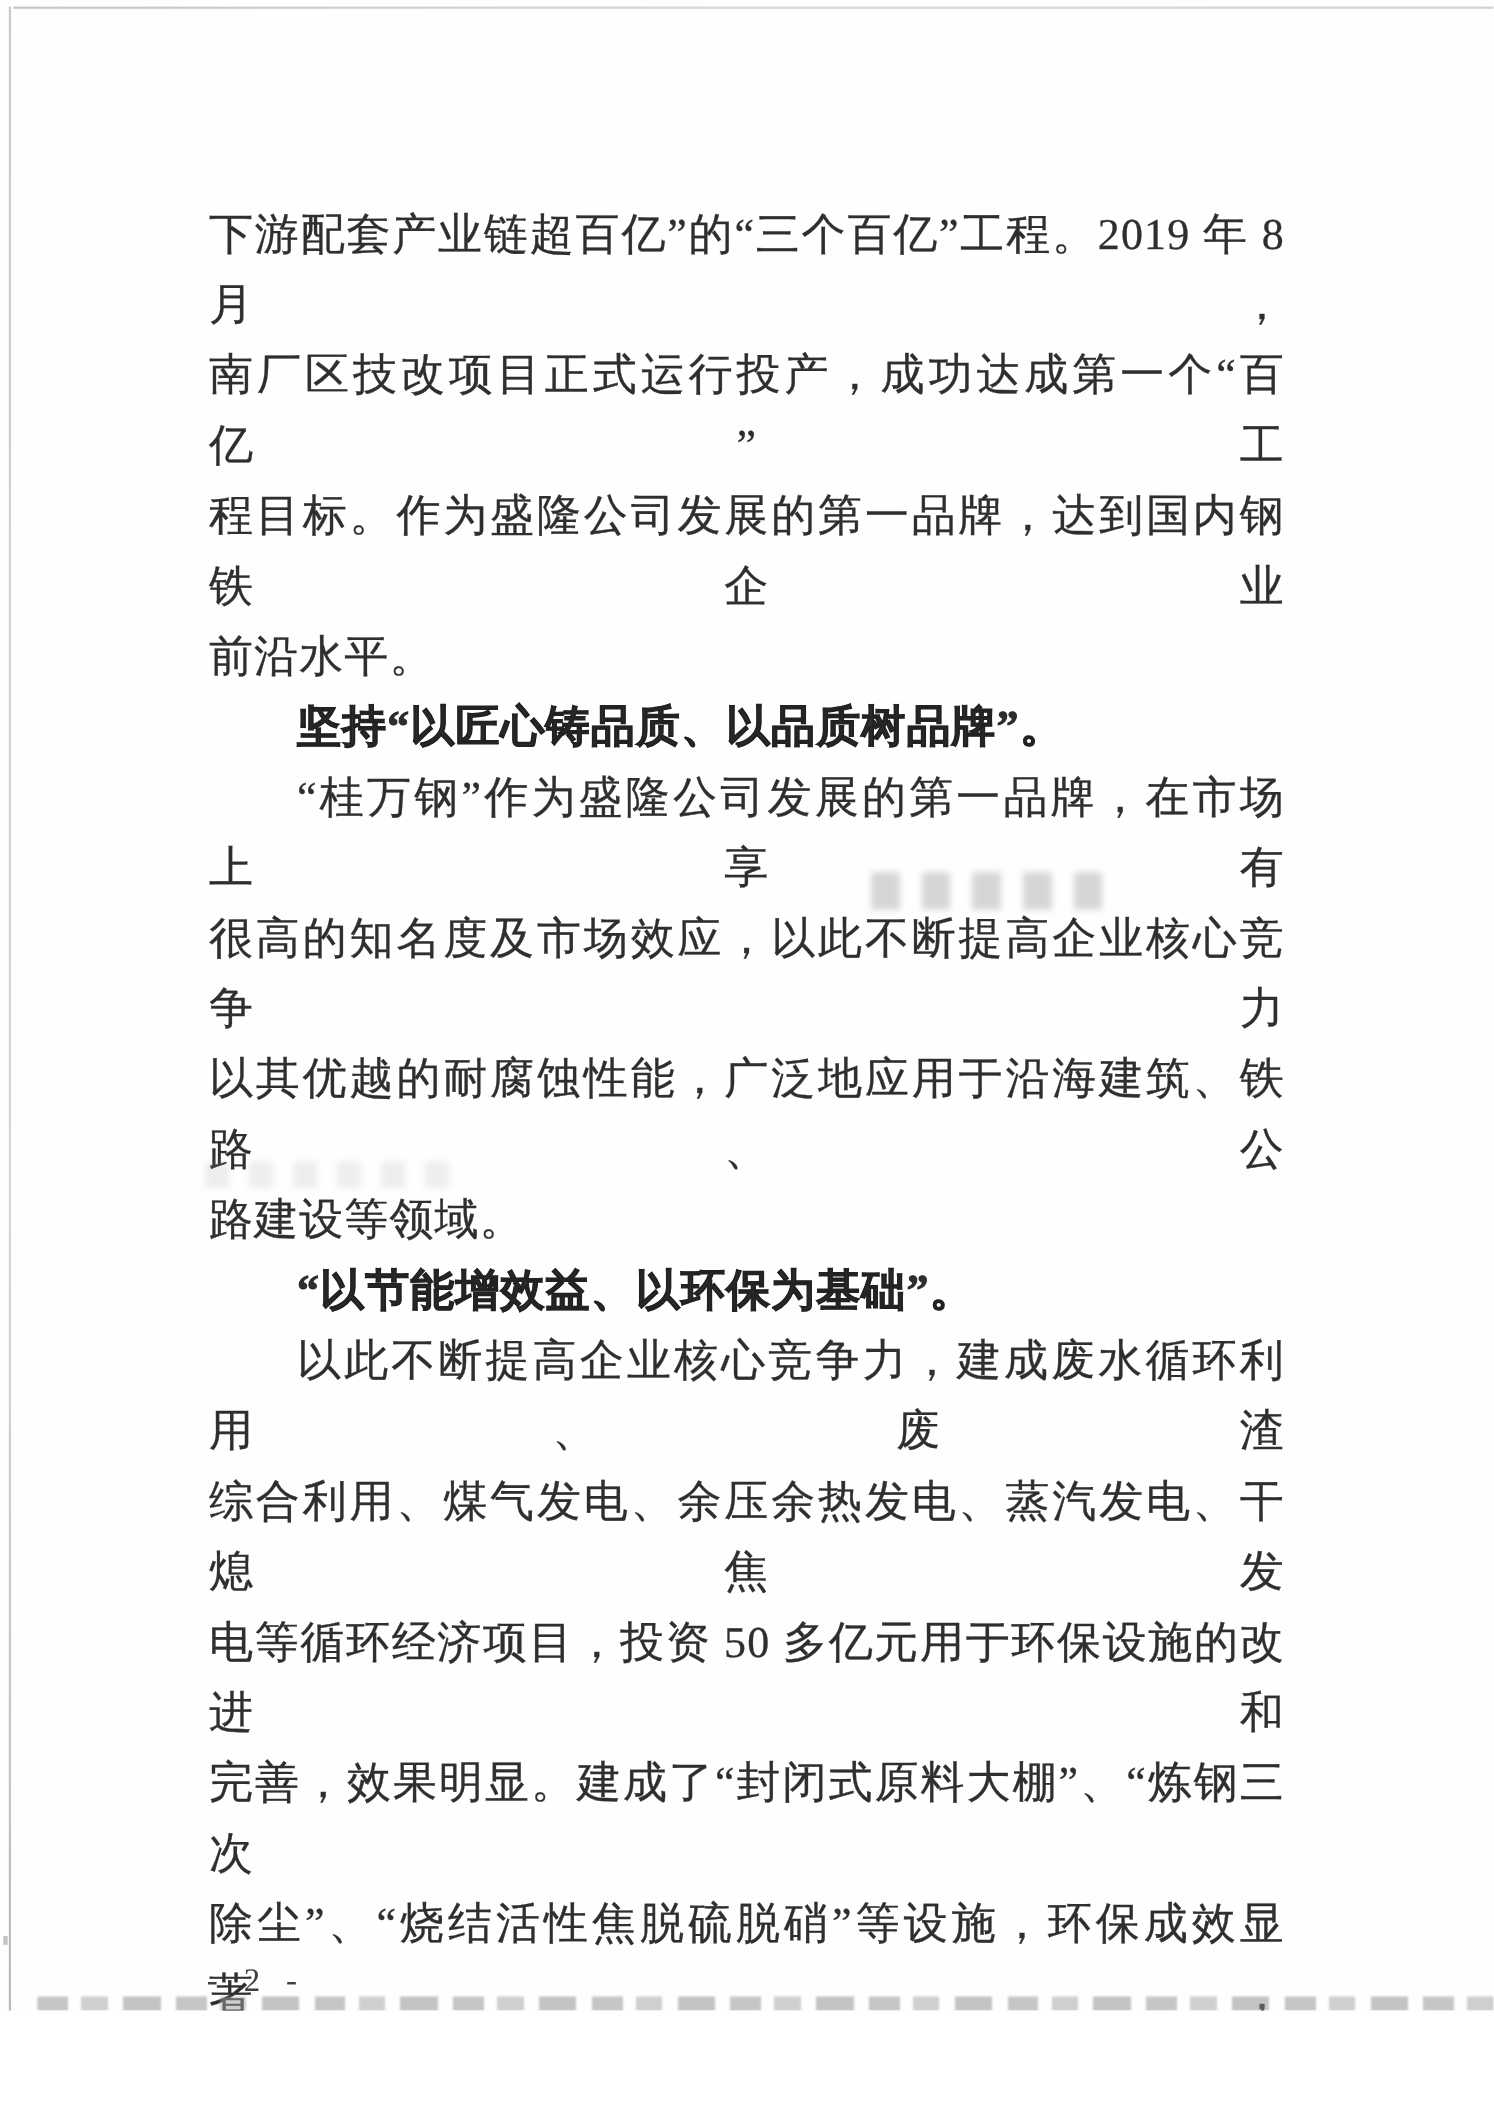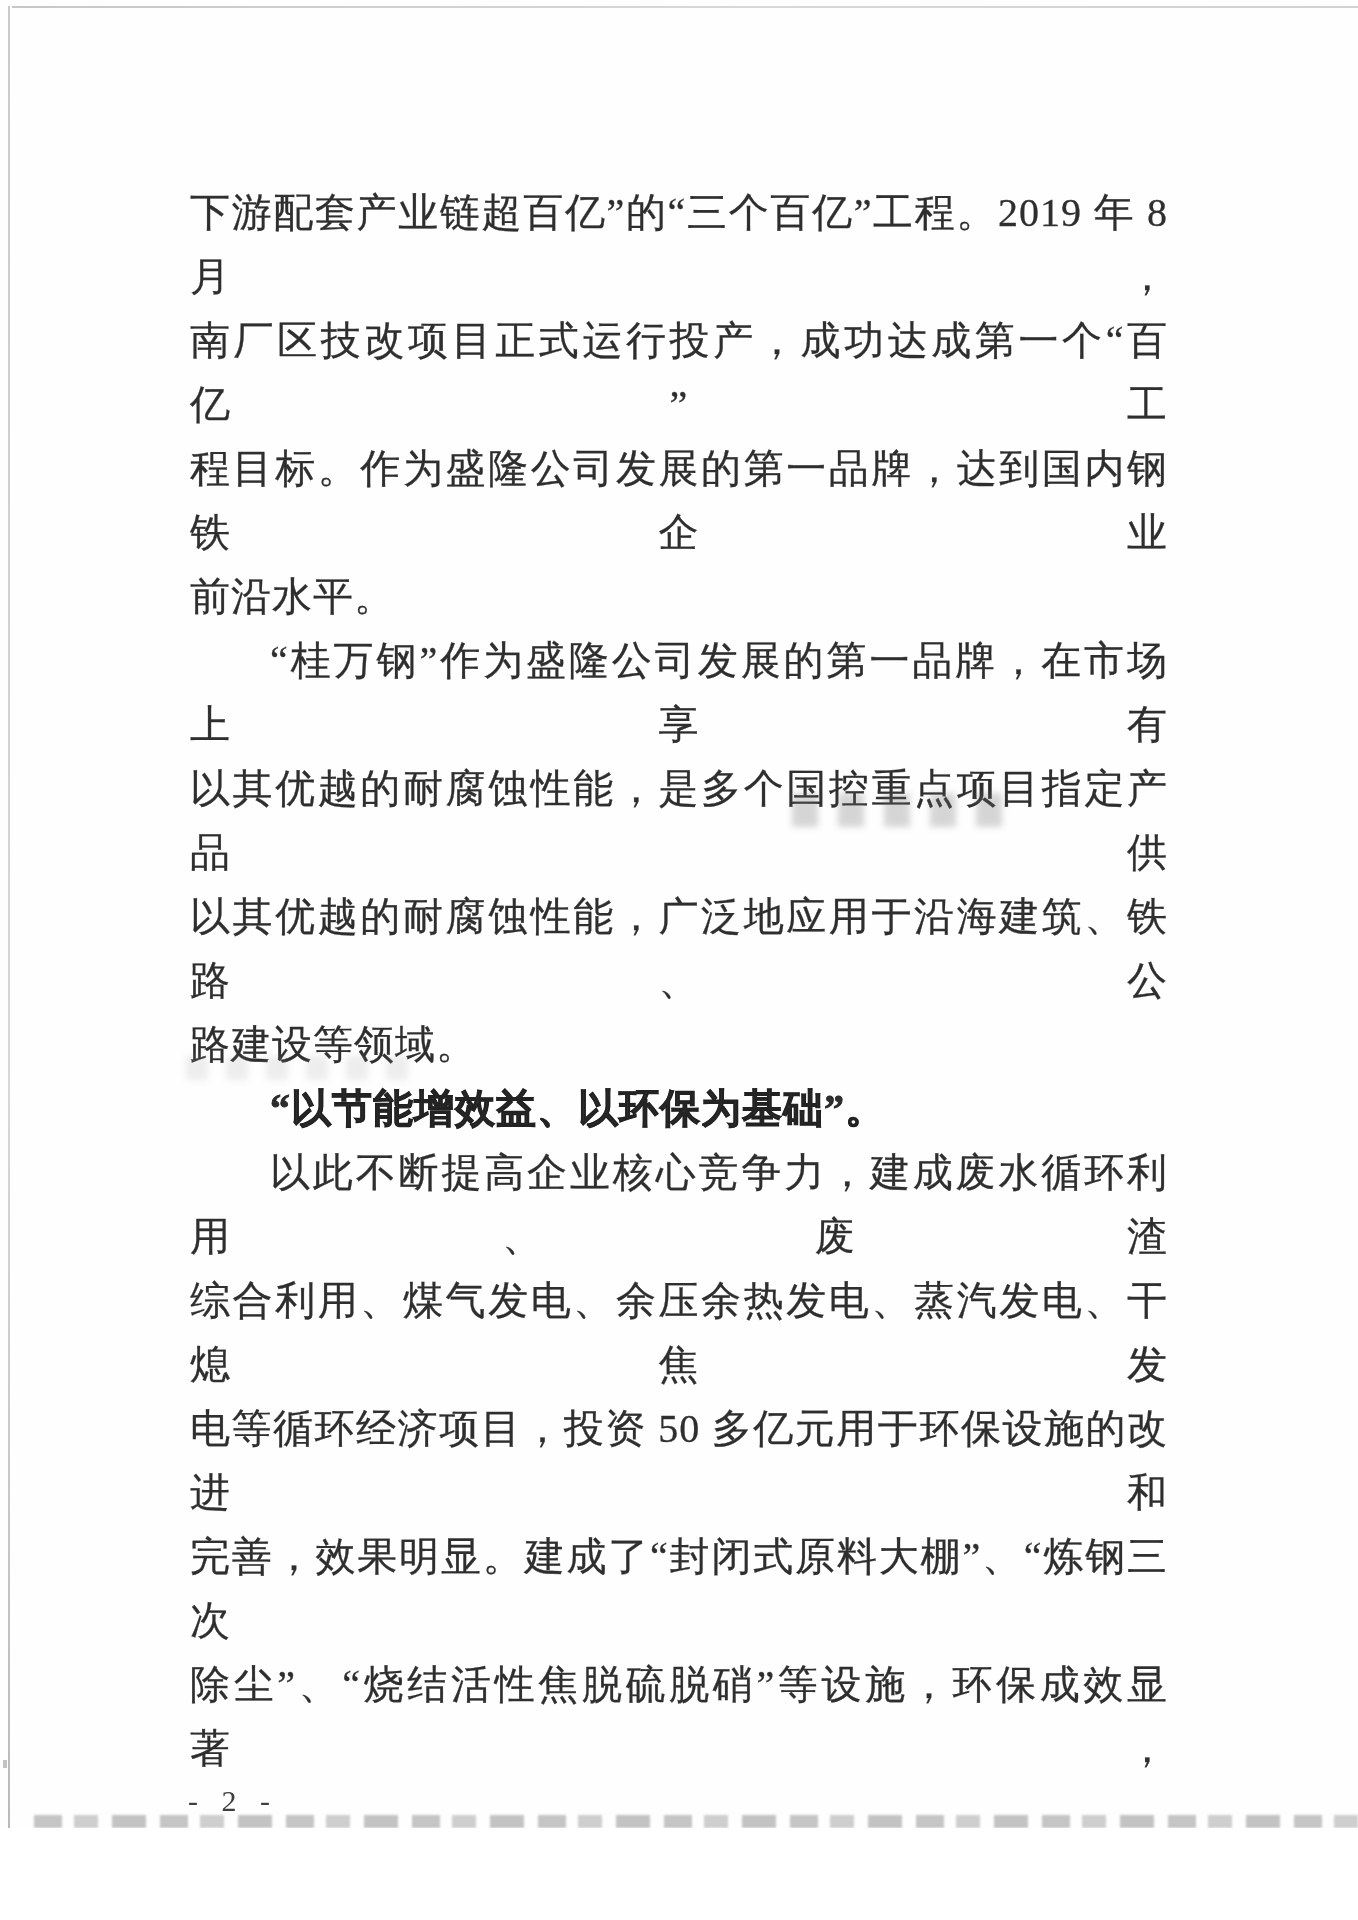--- a/index.html
+++ b/index.html
@@ -89,22 +89,23 @@
 
   <div class="edge-top"></div>
   <div class="edge-left"></div>
 
   <div class="textblock" id="textblock">
 
   <div class="ln fill">下游配套产业链超百亿”的“三个百亿”工程。2019 年 8 月，</div>
       <div class="ln fill">南厂区技改项目正式运行投产，成功达成第一个“百亿”工</div>
       <div class="ln fill">程目标。作为盛隆公司发展的第一品牌，达到国内钢铁企业</div>
       <div class="ln">前沿水平。</div>
+      <div class="ln bold indent">坚持“以匠心铸品质、以品质树品牌”。</div>
       <div class="ln indent fill">“桂万钢”作为盛隆公司发展的第一品牌，在市场上享有</div>
-      <div class="ln fill">以其优越的耐腐蚀性能，是多个国控重点项目指定产品供</div>
+      <div class="ln fill">很高的知名度及市场效应，以此不断提高企业核心竞争力</div>
       <div class="ln fill">以其优越的耐腐蚀性能，广泛地应用于沿海建筑、铁路、公</div>
       <div class="ln">路建设等领域。</div>
       <div class="ln bold indent">“以节能增效益、以环保为基础”。</div>
       <div class="ln indent fill">以此不断提高企业核心竞争力，建成废水循环利用、废渣</div>
       <div class="ln fill">综合利用、煤气发电、余压余热发电、蒸汽发电、干熄焦发</div>
       <div class="ln fill">电等循环经济项目，投资 50 多亿元用于环保设施的改进和</div>
       <div class="ln fill">完善，效果明显。建成了“封闭式原料大棚”、“炼钢三次</div>
       <div class="ln fill">除尘”、“烧结活性焦脱硫脱硝”等设施，环保成效显著，</div>
     </div>
 

